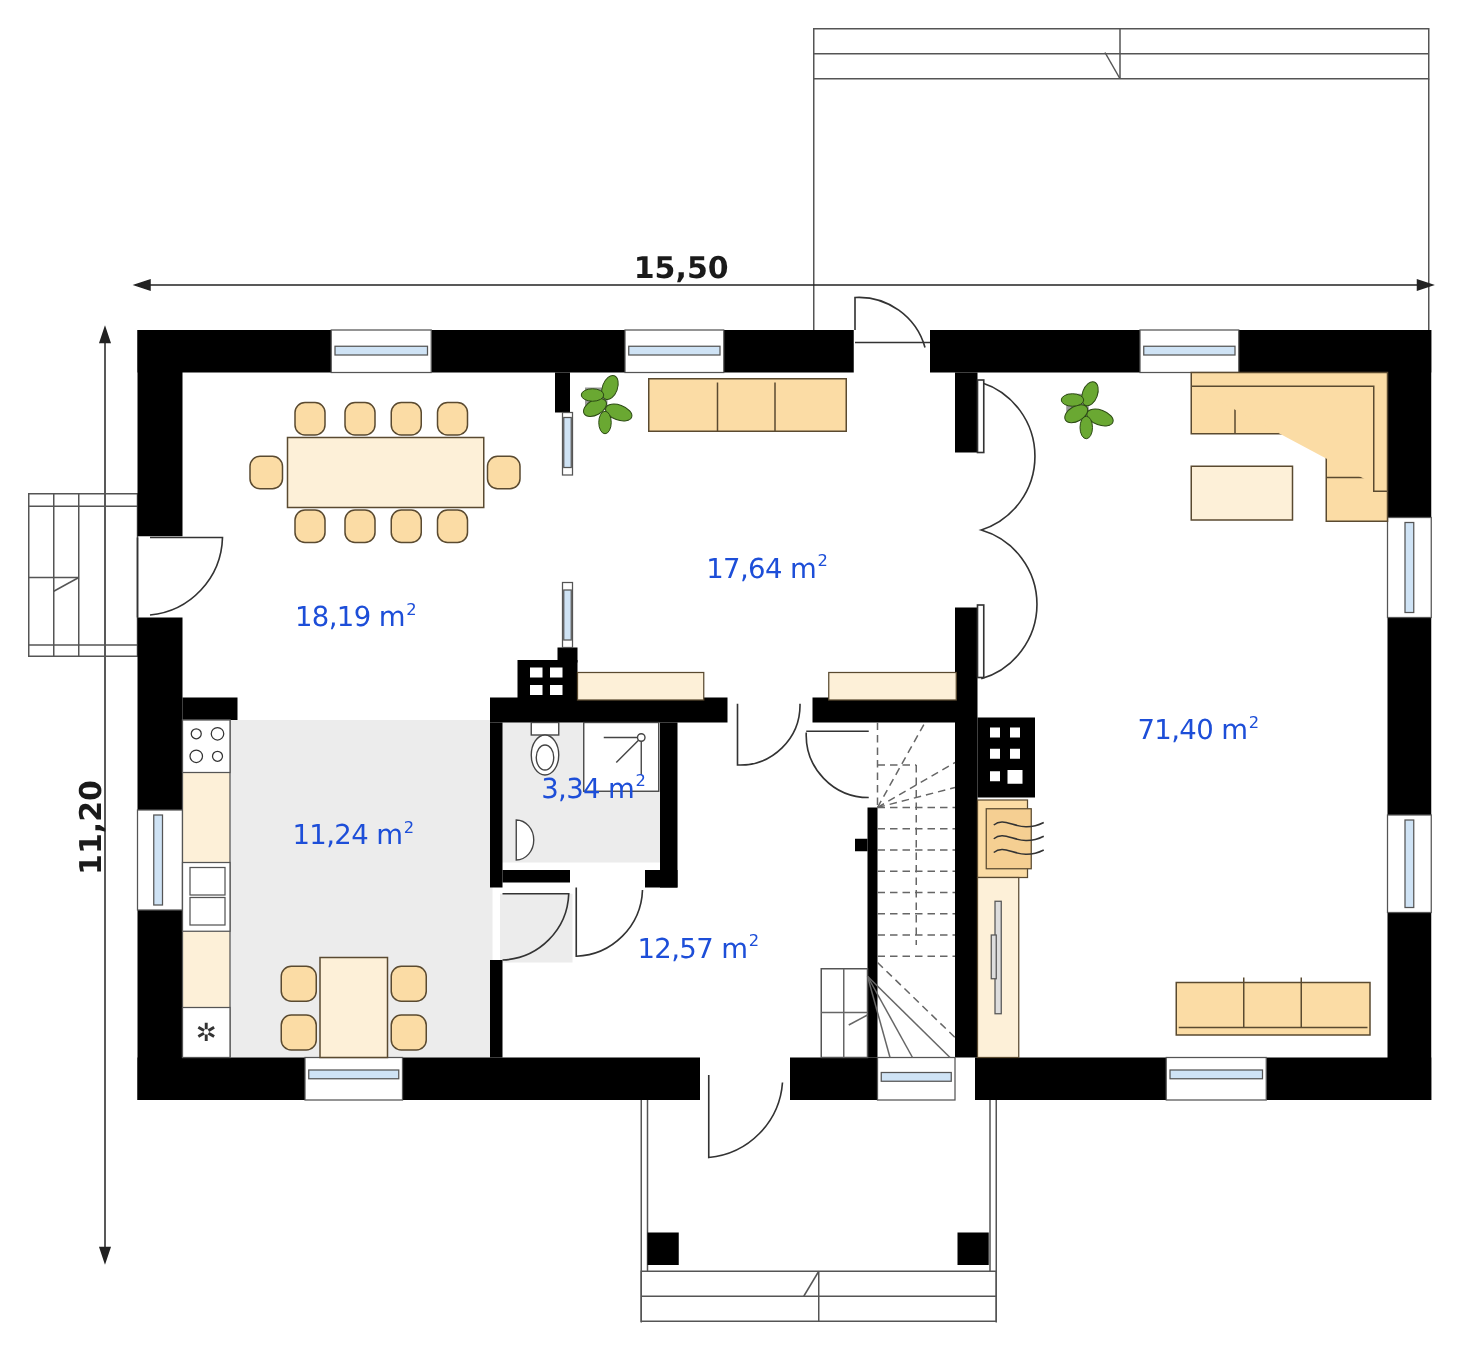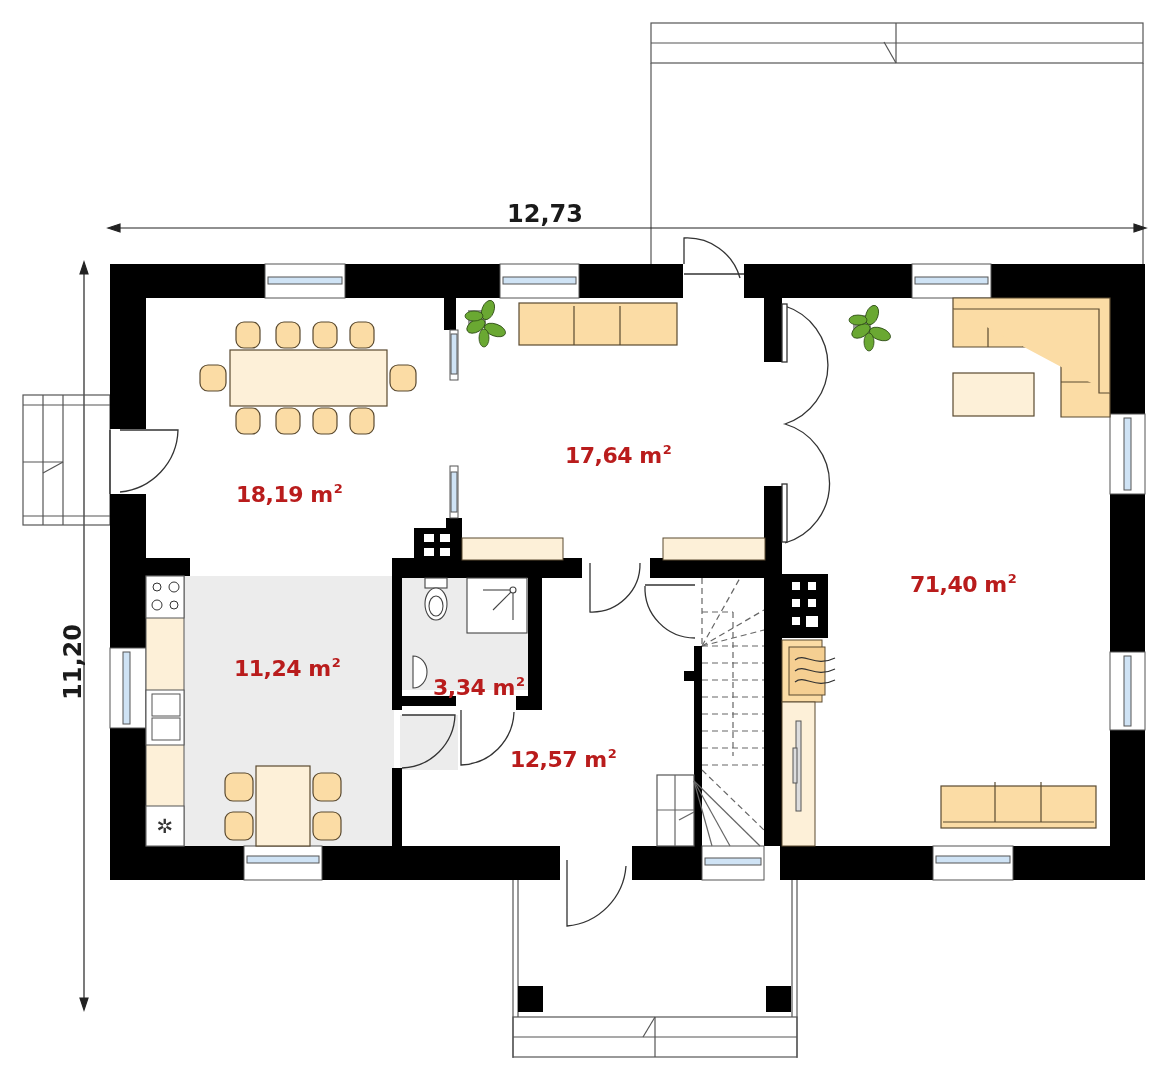--- a/index.html
+++ b/index.html
@@ -1,18 +1,18 @@
 <!DOCTYPE html>
 <html><head>
   <meta charset="utf-8">
   <style>
     html, body { margin: 0; padding: 0; background: #ffffff; }
     body { width: 1170px; height: 1080px; position: relative; overflow: hidden; font-family: "DejaVu Sans", sans-serif; }
     #plan { position: absolute; left: 0; top: 0; width: 1170px; height: 1080px; }
-    .lbl { position: absolute; font-family: "DejaVu Sans", sans-serif; font-weight: bold; font-size: 22px; color: #b91c1c; white-space: nowrap; letter-spacing: -0.5px; }
+    .lbl { position: absolute; font-family: "DejaVu Sans", sans-serif; font-weight: normal; font-size: 22px; color: #1d4ed8; white-space: nowrap; letter-spacing: -0.5px; }
     .lbl sup { font-size: 13px; vertical-align: 9px; margin-left: 1px; }
     .dim { position: absolute; font-family: "DejaVu Sans", sans-serif; font-weight: bold; font-size: 24px; color: #1a1a1a; white-space: nowrap; }
     .dim-v { transform: rotate(-90deg); transform-origin: center center; }
   </style>
 </head>
 <body>
 
 <svg id="plan" viewBox="0 0 1170 1080" xmlns="http://www.w3.org/2000/svg">
 
   <rect x="146" y="576" width="248" height="270" fill="#ececec"></rect>
@@ -319,33 +319,33 @@
     <g fill="#6aa832" stroke="#2c4a14" stroke-width="0.8">
       <ellipse cx="872" cy="315" rx="6" ry="10" transform="rotate(20 872 315)"></ellipse>
       <ellipse cx="880" cy="334" rx="11" ry="6" transform="rotate(20 880 334)"></ellipse>
       <ellipse cx="861" cy="331" rx="10" ry="6" transform="rotate(-30 861 331)"></ellipse>
       <ellipse cx="869" cy="342" rx="5" ry="9"></ellipse>
       <ellipse cx="858" cy="320" rx="9" ry="5"></ellipse>
     </g>
   </g>
 </svg>
 
-<div class="dim" style="left:507px; top:200px;">12,73</div>
+<div class="dim" style="left:507px; top:200px;">15,50</div>
 <div class="dim dim-v" style="left:35px; top:648px;">11,20</div>
 
 <div class="lbl" style="left:236px; top:481px;">
   <span>18,19</span> <span>m</span><sup>2</sup>
 </div>
 <div class="lbl" style="left:565px; top:442px;">
   <span>17,64</span> <span>m</span><sup>2</sup>
 </div>
 <div class="lbl" style="left:234px; top:655px;">
   <span>11,24</span> <span>m</span><sup>2</sup>
 </div>
-<div class="lbl" style="left:433px; top:674px;">
+<div class="lbl" style="left:433px; top:618px;">
   <span>3,34</span> <span>m</span><sup>2</sup>
 </div>
 <div class="lbl" style="left:510px; top:746px;">
   <span>12,57</span> <span>m</span><sup>2</sup>
 </div>
 <div class="lbl" style="left:910px; top:571px;">
   <span>71,40</span> <span>m</span><sup>2</sup>
 </div>
 
 </body></html>

